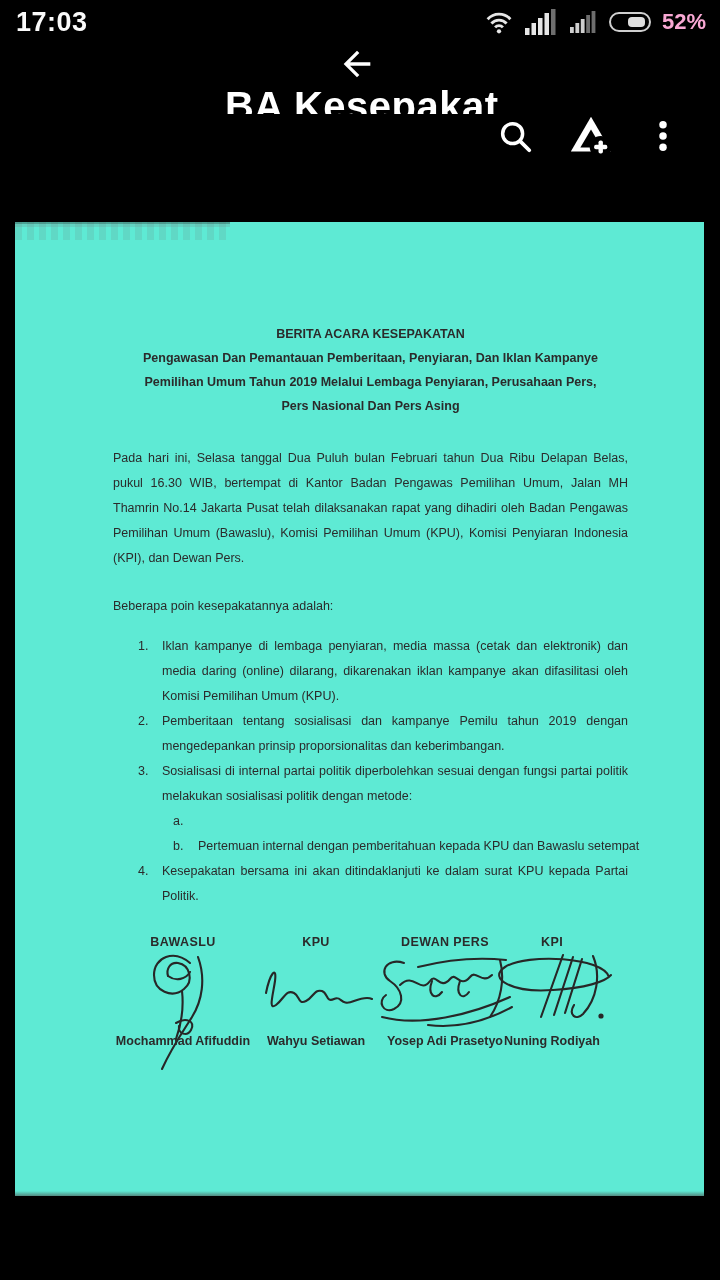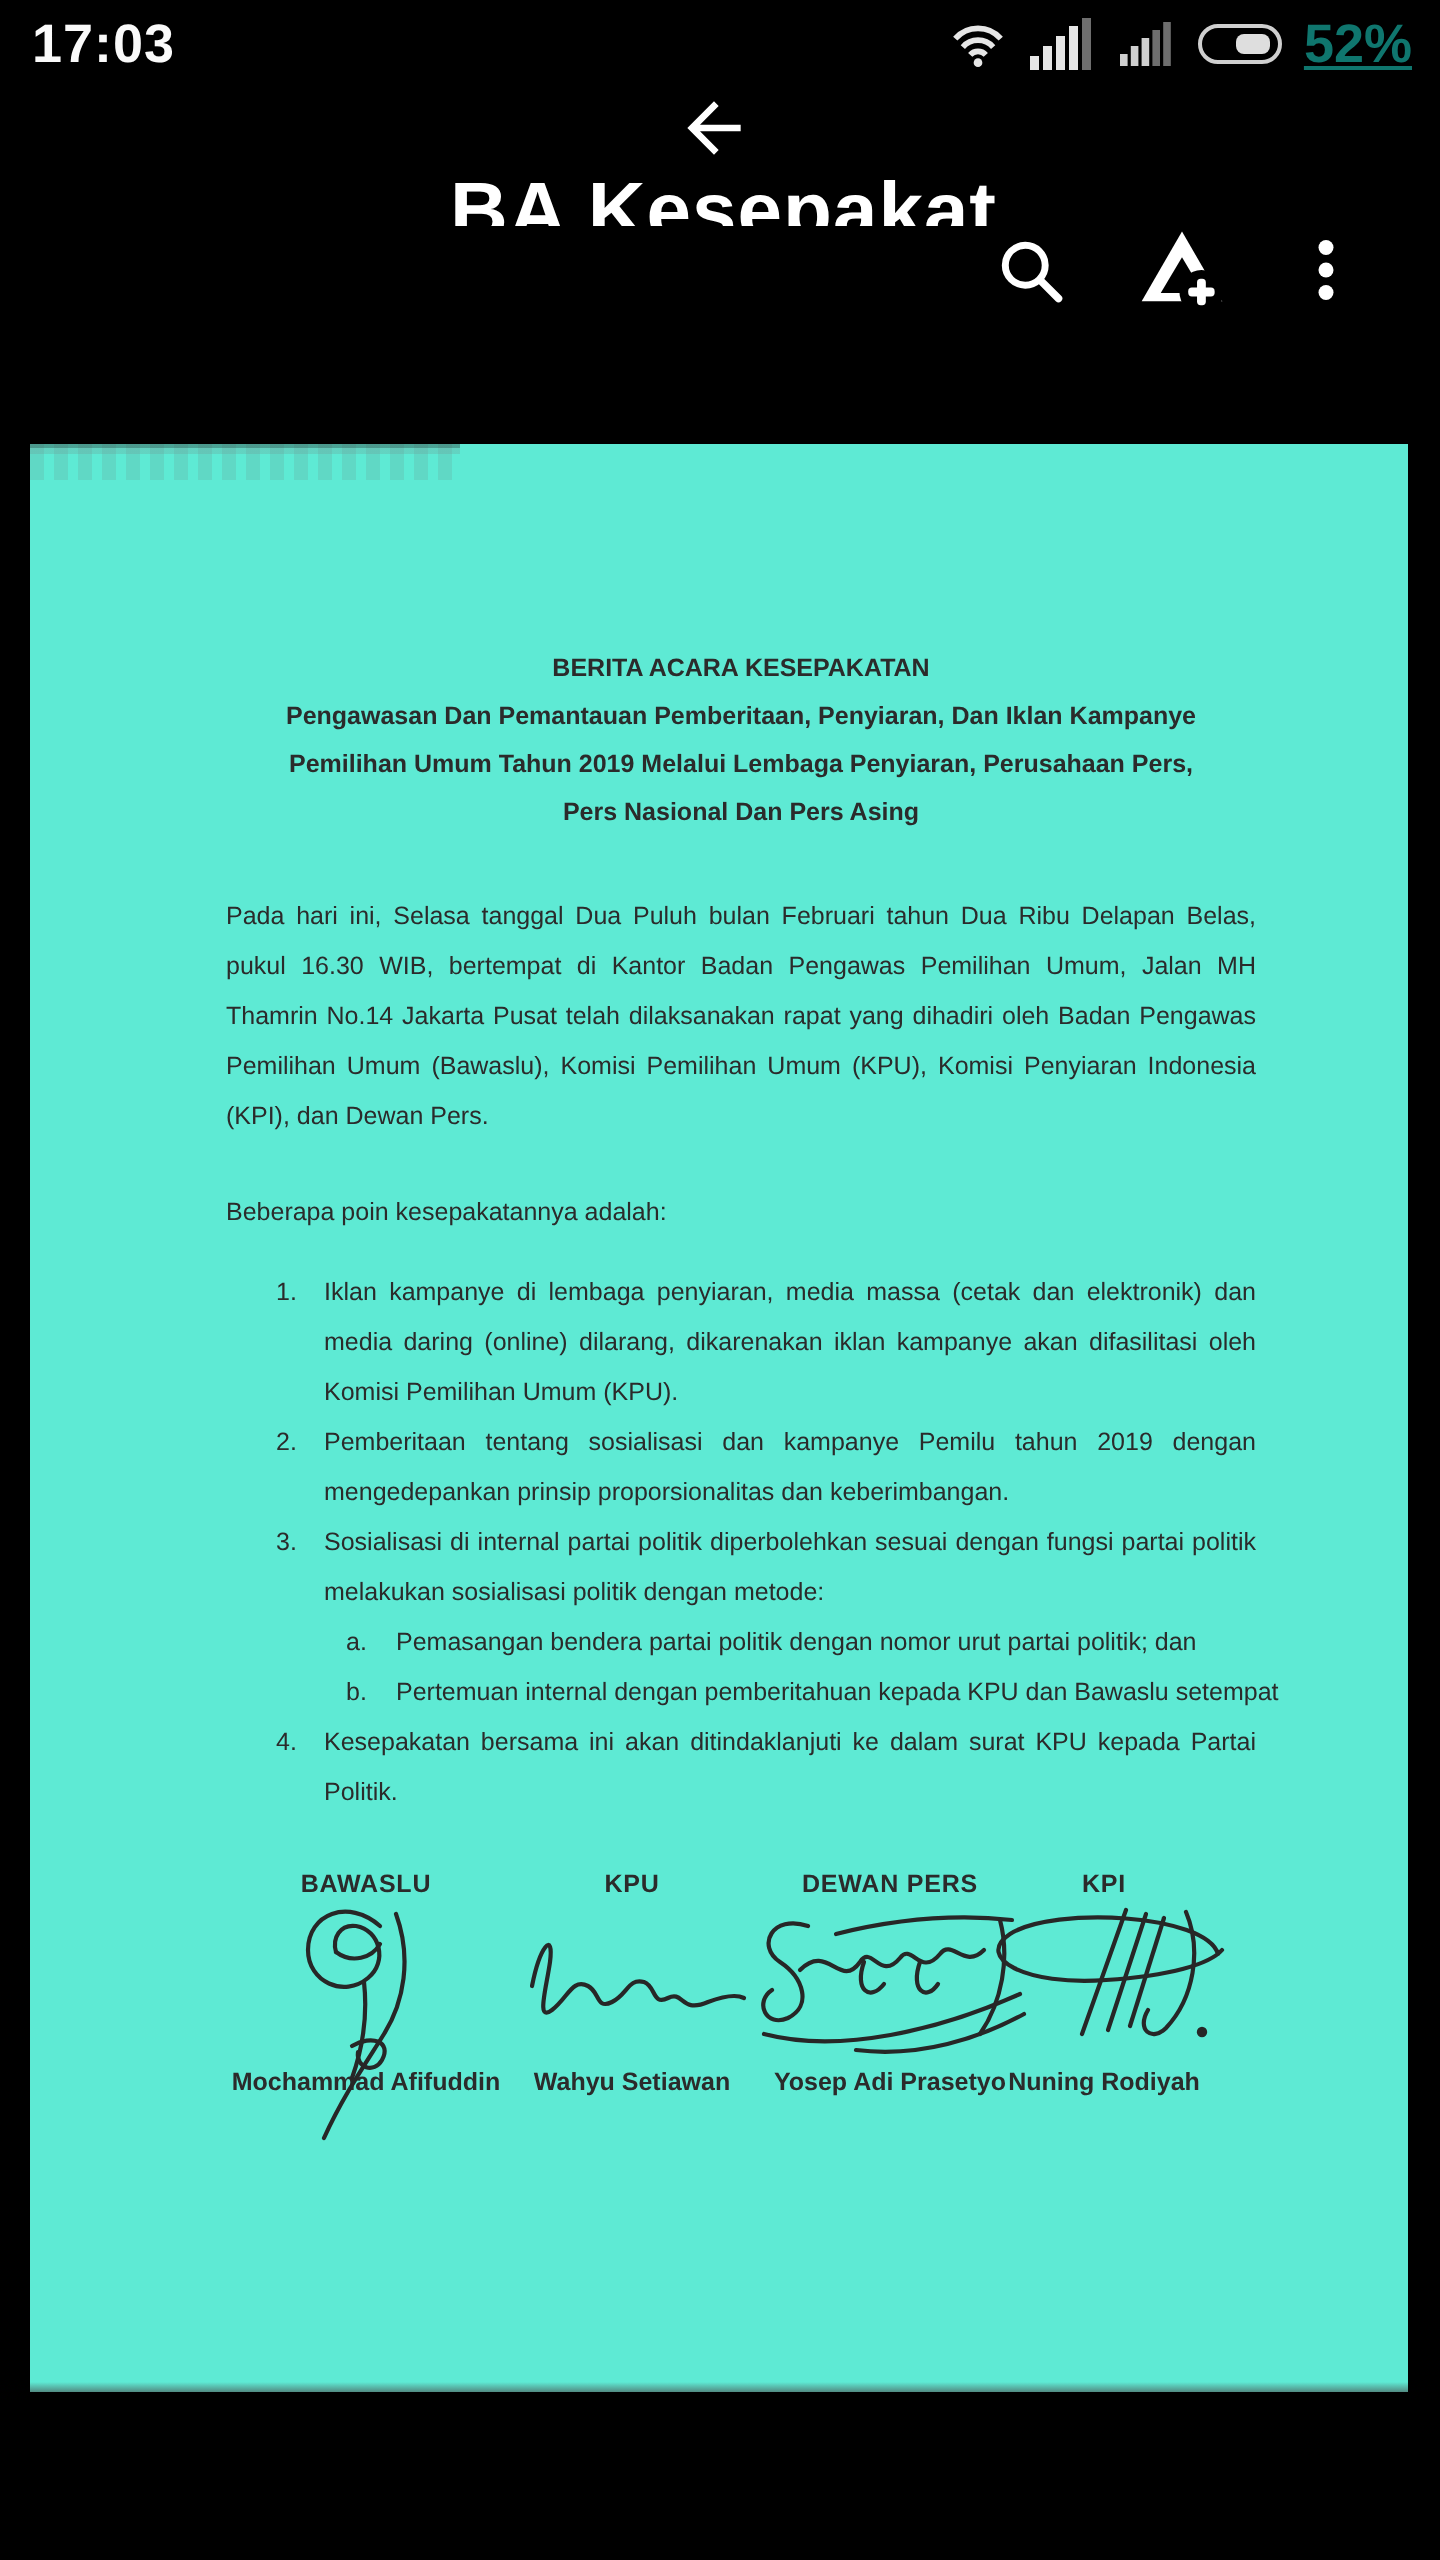--- a/index.html
+++ b/index.html
@@ -6,21 +6,21 @@
   html,body { width:720px; height:1280px; background:#000; overflow:hidden;
               font-family:"Liberation Sans", sans-serif; }
 
   
   .status-bar { height:44px; display:flex; align-items:center; padding:0 14px 0 16px; color:#fff; }
   .sb-time { font-size:27px; font-weight:600; letter-spacing:.5px; color:#fafafa; }
   .sb-right { margin-left:auto; display:flex; align-items:center; gap:11px; }
   .sb-right svg { display:block; }
   .battery { position:relative; width:42px; height:20px; border:2px solid #cfcfcf; border-radius:10px; }
   .battery-fill { position:absolute; top:3px; bottom:3px; right:4px; width:17px; background:#dedede; border-radius:4px; }
-  .sb-percent { font-size:27px; font-weight:600; color:#0f766e;text-decoration:underline; }
+  .sb-percent { font-size:22px; font-weight:600; color:#f9a8d4; }
 
   
   .app-bar { height:118px; display:flex; align-items:center; padding:0 42px 0 36px;flex-direction:column; }
   .back-btn { width:40px; height:40px; flex:none; }
   .app-title { color:#fff; font-size:40px; font-weight:600; margin-left:50px; letter-spacing:.5px;
                white-space:nowrap; overflow:hidden; max-width:330px; }
   .app-actions { margin-left:auto; display:flex; align-items:center; gap:33px; }
   .app-actions .icon-btn { display:block; }
 
   
@@ -151,21 +151,20 @@
       <div class="li-row">
         <span class="li-num">2.</span>
         <span class="li-text">Pemberitaan tentang sosialisasi dan kampanye Pemilu tahun 2019 dengan mengedepankan prinsip proporsionalitas dan keberimbangan.</span>
       </div>
       <div class="li-row">
         <span class="li-num">3.</span>
         <span class="li-text">Sosialisasi di internal partai politik diperbolehkan sesuai dengan fungsi partai politik melakukan sosialisasi politik dengan metode:</span>
       </div>
       <div class="li-row sub">
         <span class="li-num">a.</span>
-        <span class="li-text">Pemasangan bendera partai politik dengan nomor urut partai politik; dan</span>
       </div>
       <div class="li-row sub">
         <span class="li-num">b.</span>
         <span class="li-text">Pertemuan internal dengan pemberitahuan kepada KPU dan Bawaslu setempat</span>
       </div>
       <div class="li-row">
         <span class="li-num">4.</span>
         <span class="li-text">Kesepakatan bersama ini akan ditindaklanjuti ke dalam surat KPU kepada Partai Politik.</span>
       </div>
     </div>

